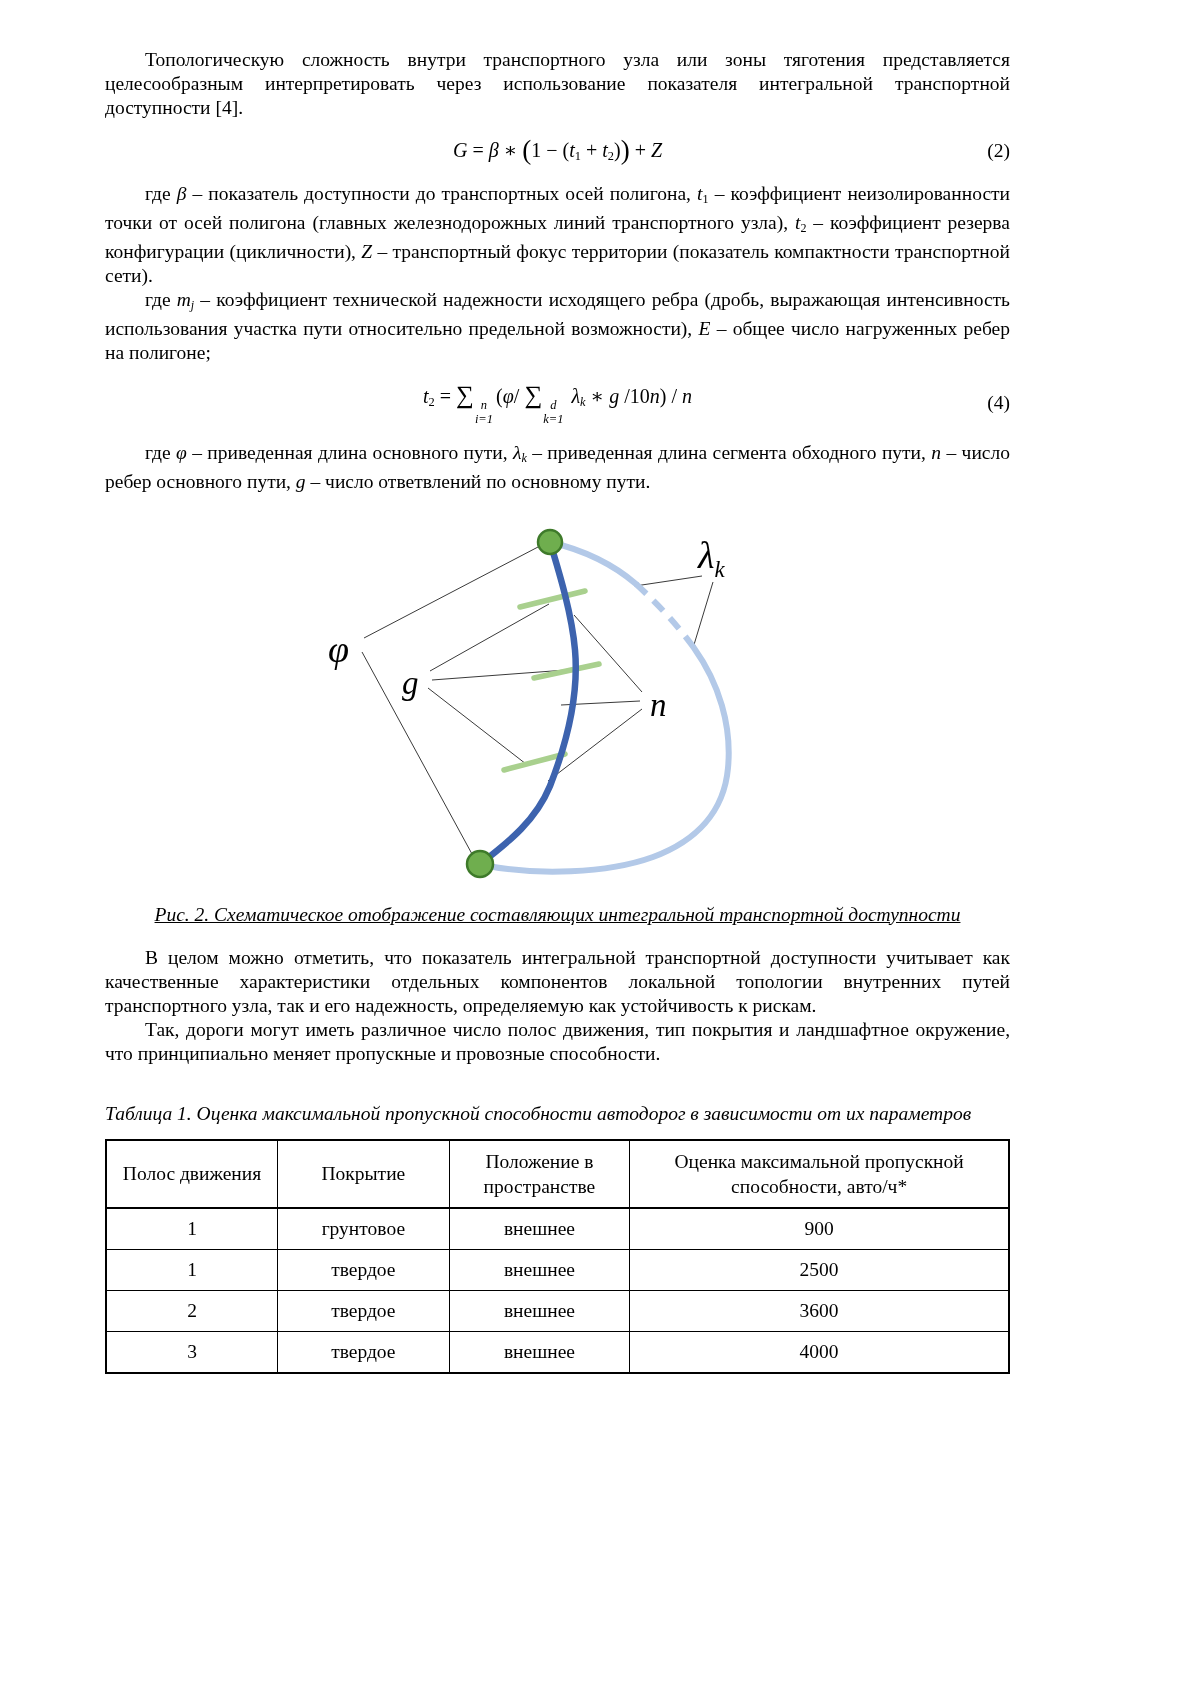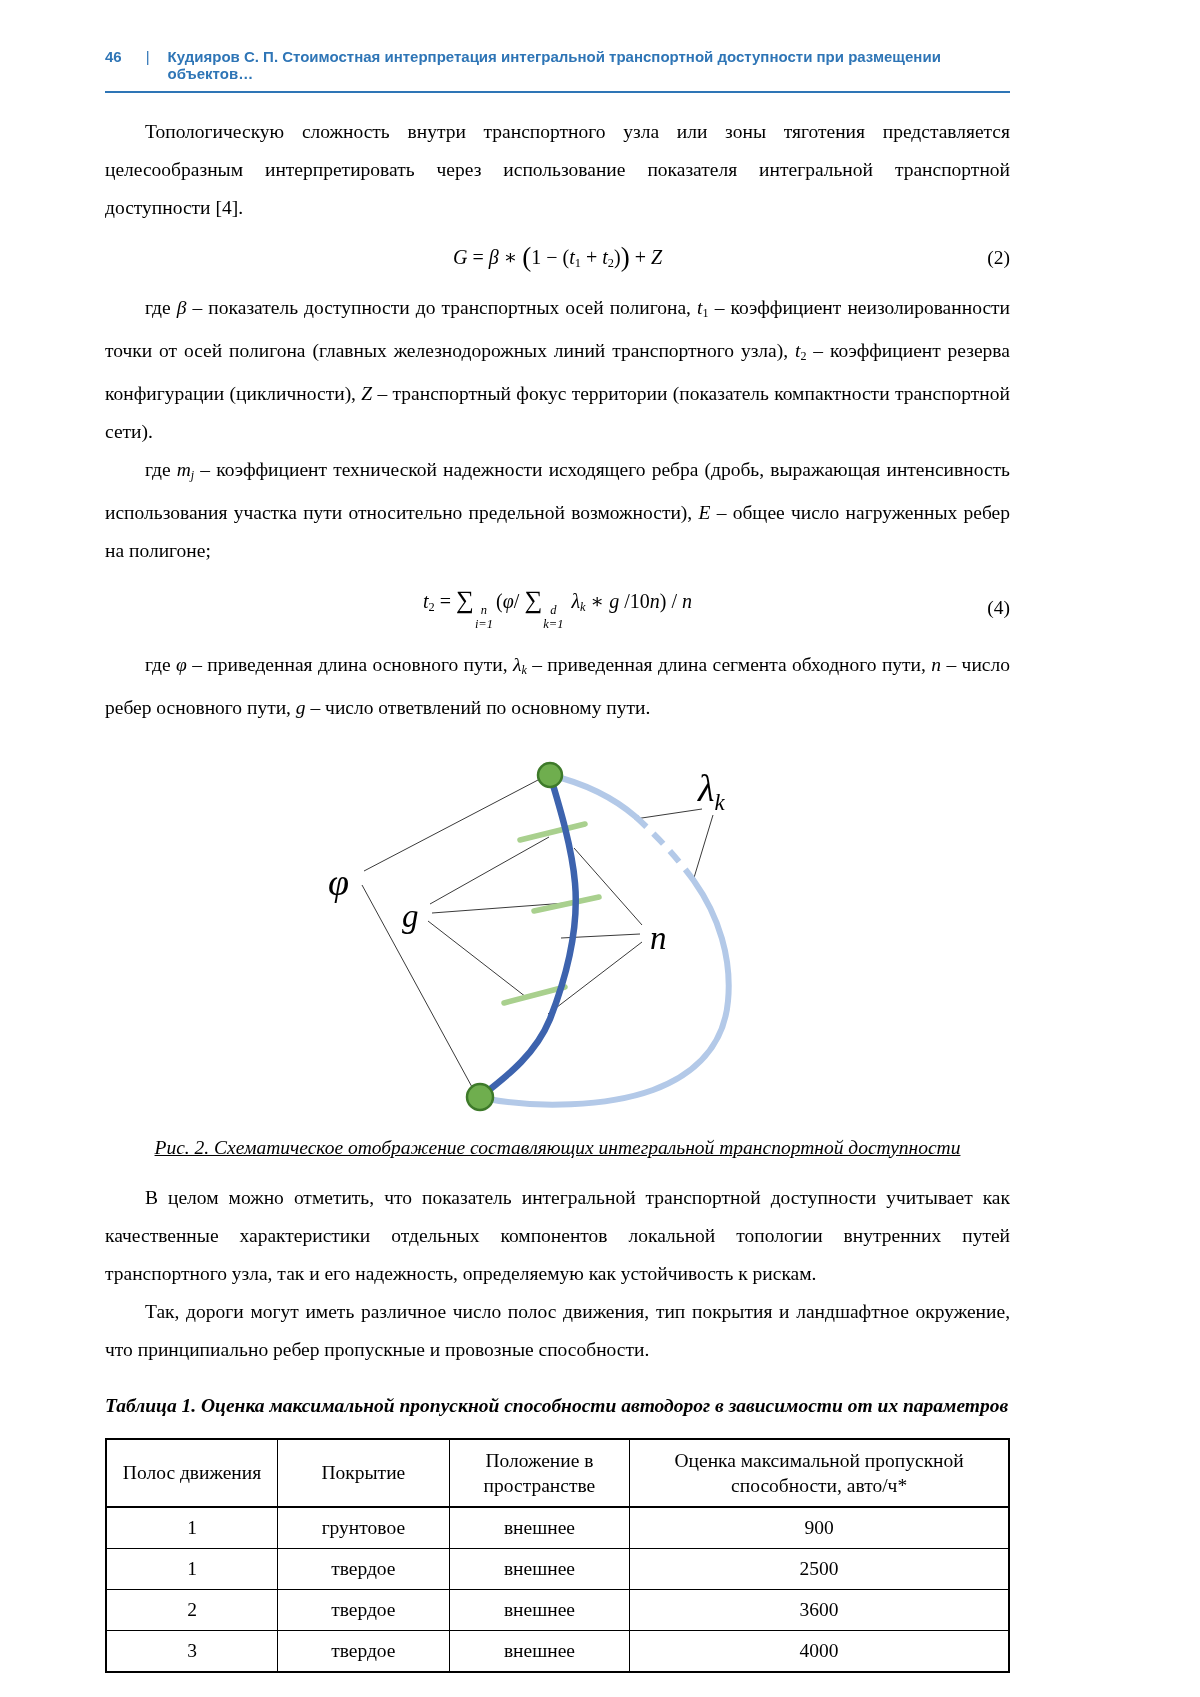--- a/index.html
+++ b/index.html
@@ -13,21 +13,21 @@
   .header-row{
     display:flex;align-items:baseline;
     font-family:"Liberation Sans","DejaVu Sans",sans-serif;
     font-size:15px;font-weight:700;color:#2e75b6;
   }
   .header-row .pn{margin-right:24px;}
   .header-row .sep{margin-right:18px;font-weight:400;}
   .header-rule{border-bottom:2px solid #2e75b6;margin-top:9px;margin-bottom:20px;}
 
   
-  p{margin:0;font-size:19.5px;line-height:38px;text-align:justify;text-indent:40px;}
+  p{margin:0;font-size:19.5px;line-height:24px;text-align:justify;text-indent:40px;}
   sub{font-size:0.62em;vertical-align:-0.25em;}
 
   
   .formula{position:relative;text-align:center;font-size:20px;line-height:1.25;margin:14px 0;}
   .formula .expr{display:inline-block;}
   .eqnum{position:absolute;right:0;top:50%;transform:translateY(-50%);font-style:normal;font-size:19.5px;}
   .big-paren{font-size:1.35em;vertical-align:-0.08em;}
   .frac{display:inline-block;vertical-align:middle;text-align:center;margin-left:4px;}
   .frac .num{display:block;border-bottom:1.5px solid #000;font-size:17px;line-height:1.2;padding:0 6px 2px;}
   .frac .den{display:block;font-size:17px;line-height:1.2;padding-top:1px;}
@@ -36,40 +36,32 @@
 
   
   .figure{margin:26px 0 0;text-align:center;}
   .fig-svg{display:block;margin:0 auto;}
   .fig-label{font-family:"Liberation Serif","DejaVu Serif",serif;font-style:italic;font-size:33px;fill:#000;}
   .fig-label-big{font-family:"Liberation Serif","DejaVu Serif",serif;font-style:italic;font-size:38px;fill:#000;}
   .fig-sub{font-size:23px;}
   .fig-caption{font-style:italic;font-size:19.5px;line-height:26px;text-align:center;margin:12px 0 18px;text-decoration:underline;}
 
   
-  .table-caption{font-style:italic;text-indent:0;margin:18px 0 13px;font-weight:bold;}
+  .table-caption{font-style:italic;text-indent:0;margin:36px 0 13px;}
   .data-table{width:100%;border-collapse:collapse;border:2.5px solid #000;font-size:19.5px;}
   .data-table th,.data-table td{border:1.2px solid #000;font-weight:normal;text-align:center;padding:4px 10px;vertical-align:middle;}
   .data-table thead th{border-bottom:2.5px solid #000;height:58px;line-height:25px;}
   .data-table td{height:32px;}
   .col1{width:19%;} .col2{width:19%;} .col3{width:20%;} .col4{width:42%;}
 </style>
 </head>
 <body>
 
 <div class="page">
 
-  <header>
-    <div class="header-row">
-      <span class="pn">46</span>
-      <span class="sep">|</span>
-      <span>Кудияров С. П. Стоимостная интерпретация интегральной транспортной доступности при размещении объектов…</span>
-    </div>
-    <div class="header-rule"></div>
-  </header>
 
   <main>
 
     <p>Топологическую сложность внутри транспортного узла или зоны тяготения представляется целесообразным интерпретировать через использование показателя интегральной транспортной доступности [4].</p>
 
     <div class="formula">
       <span class="expr"><span style="font-style: italic;">G</span><span> = </span><span style="font-style: italic;">β</span><span> ∗ </span><span class="big-paren">(</span><span>1 − (</span><span style="font-style: italic;">t</span><sub>1</sub><span> + </span><span style="font-style: italic;">t</span><sub>2</sub><span>)</span><span class="big-paren">)</span><span> + </span><span style="font-style: italic;">Z</span></span>
       <span class="eqnum">(2)</span>
     </div>
 
@@ -124,21 +116,21 @@
 
         <text x="30" y="142" class="fig-label-big"><tspan>φ</tspan></text>
         <text x="104" y="174" class="fig-label"><tspan>g</tspan></text>
         <text x="352" y="196" class="fig-label"><tspan>n</tspan></text>
         <text x="400" y="48" class="fig-label-big"><tspan>λ</tspan><tspan class="fig-sub" dy="9">k</tspan></text>
       </svg>
       <figcaption class="fig-caption">Рис. 2. Схематическое отображение составляющих интегральной транспортной доступности</figcaption>
     </figure>
 
     <p>В целом можно отметить, что показатель интегральной транспортной доступности учитывает как качественные характеристики отдельных компонентов локальной топологии внутренних путей транспортного узла, так и его надежность, определяемую как устойчивость к рискам.</p>
-    <p>Так, дороги могут иметь различное число полос движения, тип покрытия и ландшафтное окружение, что принципиально ребер пропускные и провозные способности.</p>
+    <p>Так, дороги могут иметь различное число полос движения, тип покрытия и ландшафтное окружение, что принципиально меняет пропускные и провозные способности.</p>
 
     <p class="table-caption">Таблица 1. Оценка максимальной пропускной способности автодорог в зависимости от их параметров</p>
 
     <table class="data-table">
       <colgroup>
         <col class="col1">
           <col class="col2">
           <col class="col3">
           <col class="col4">
       </colgroup>

